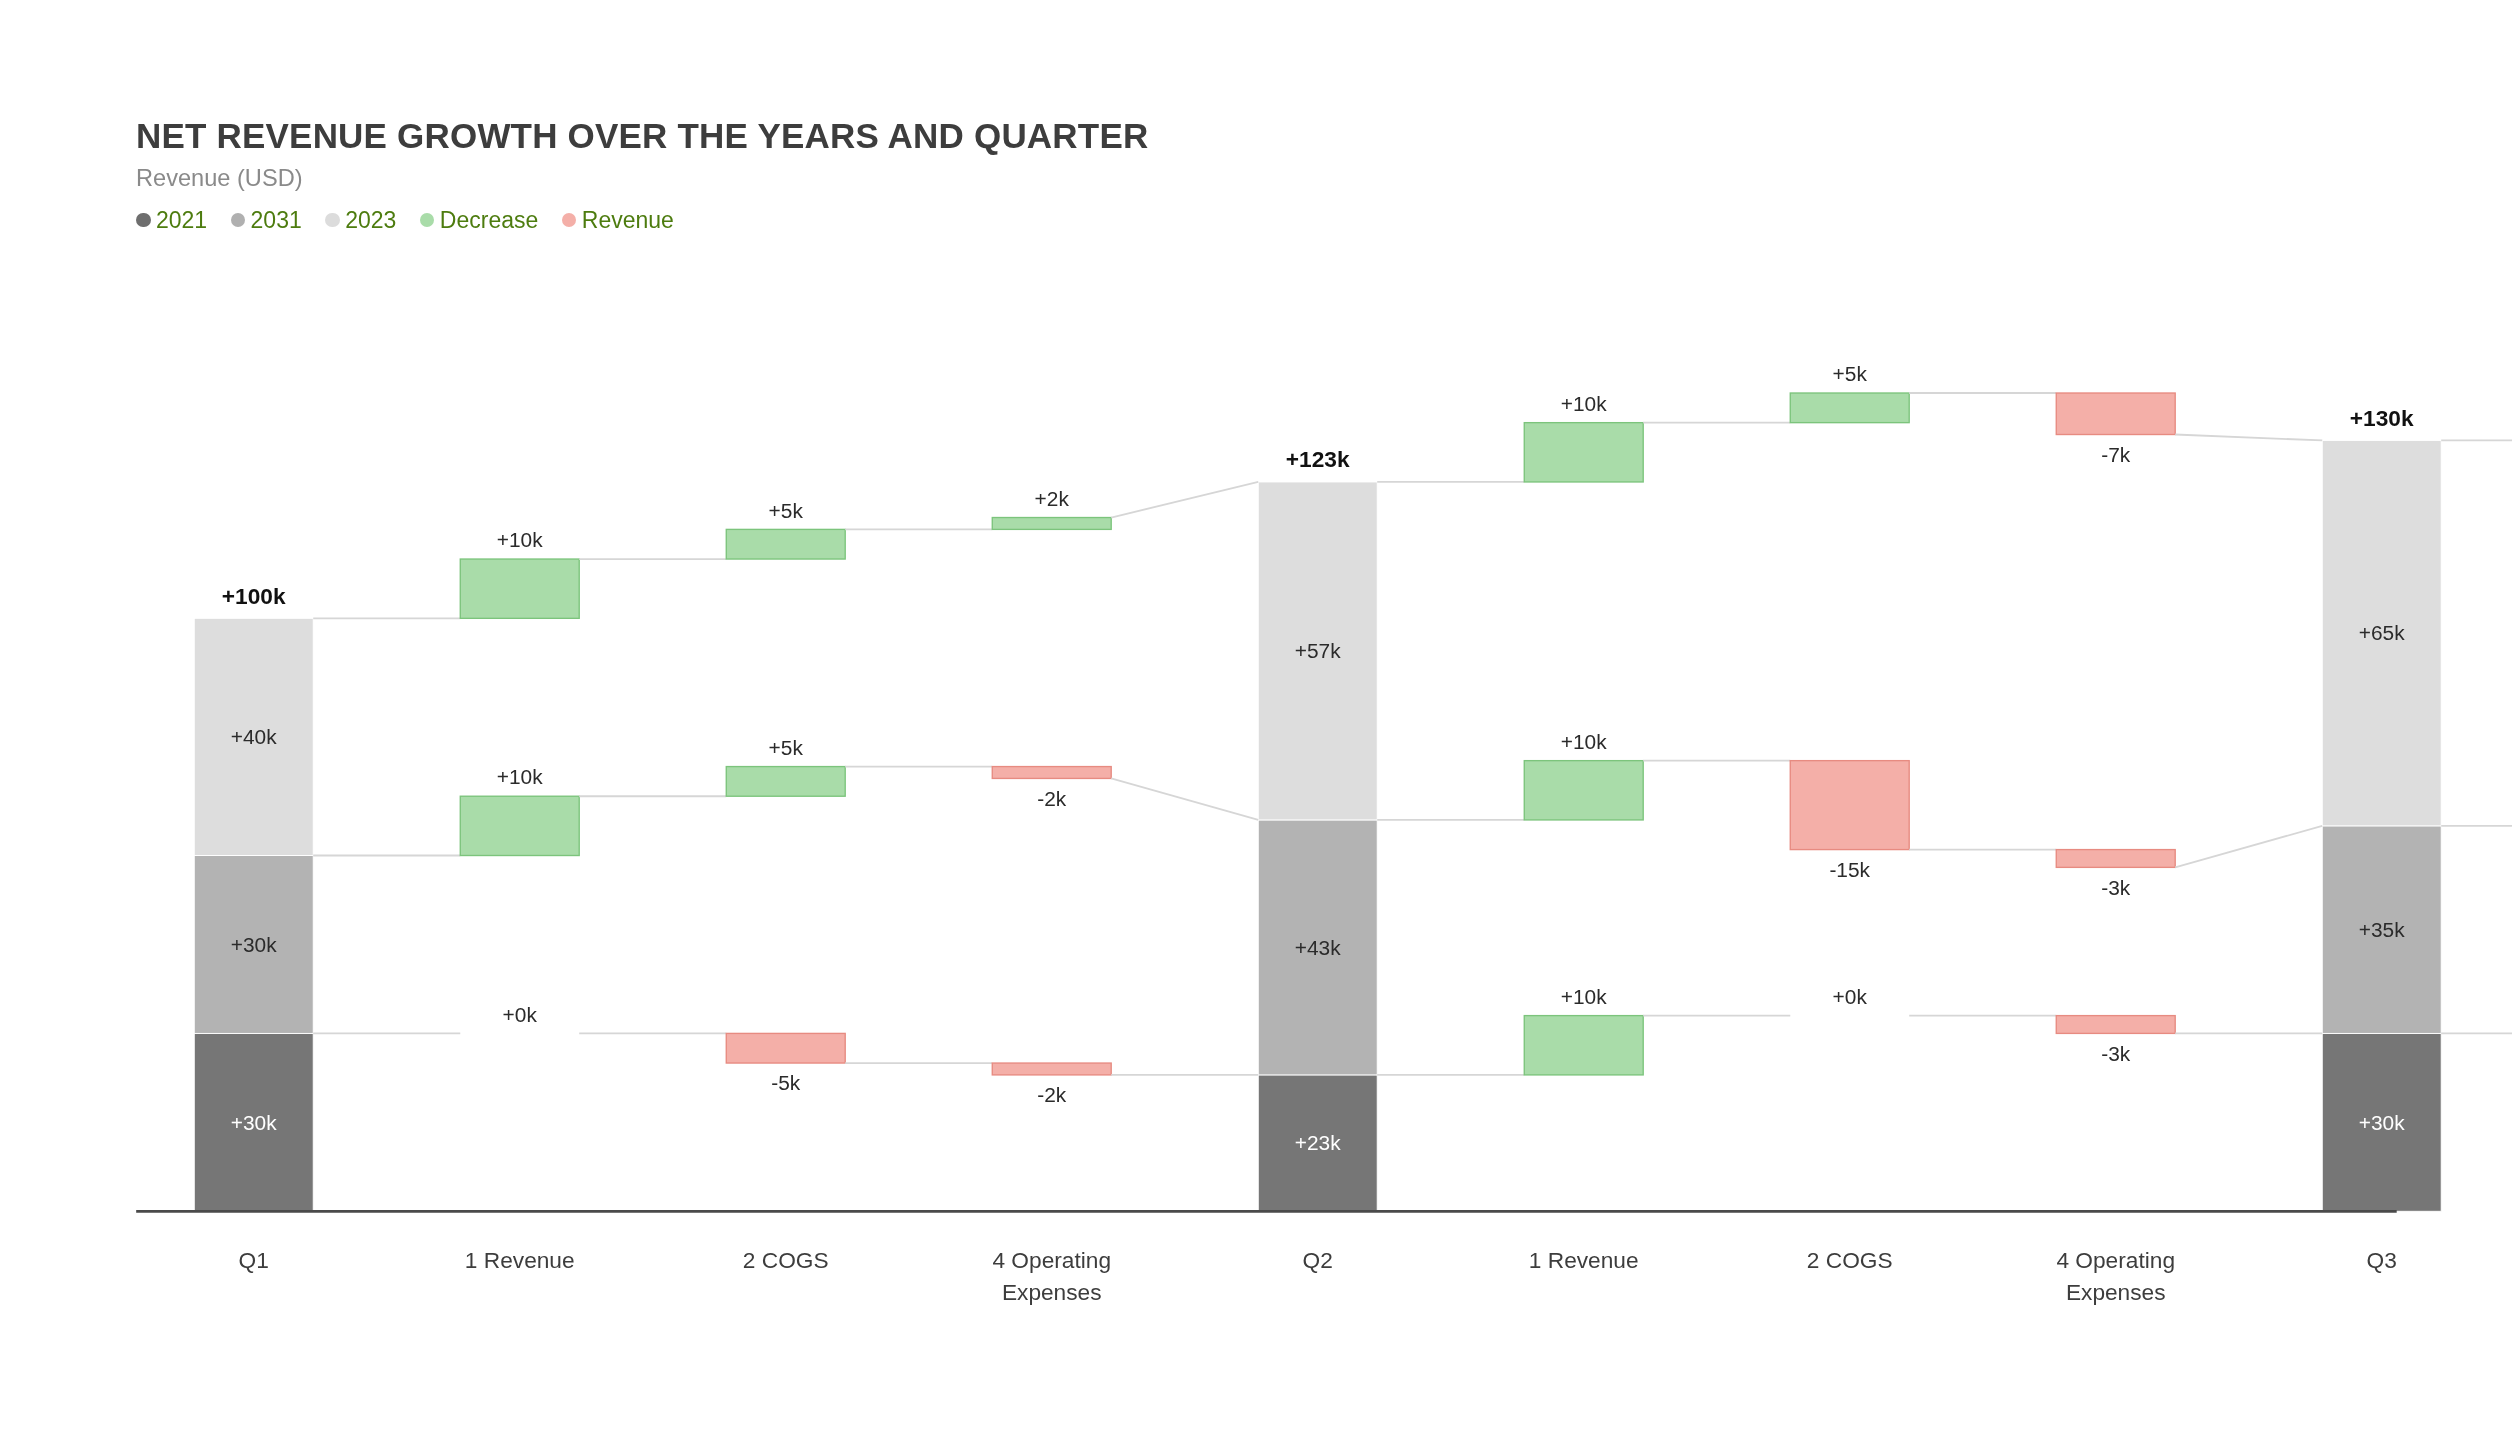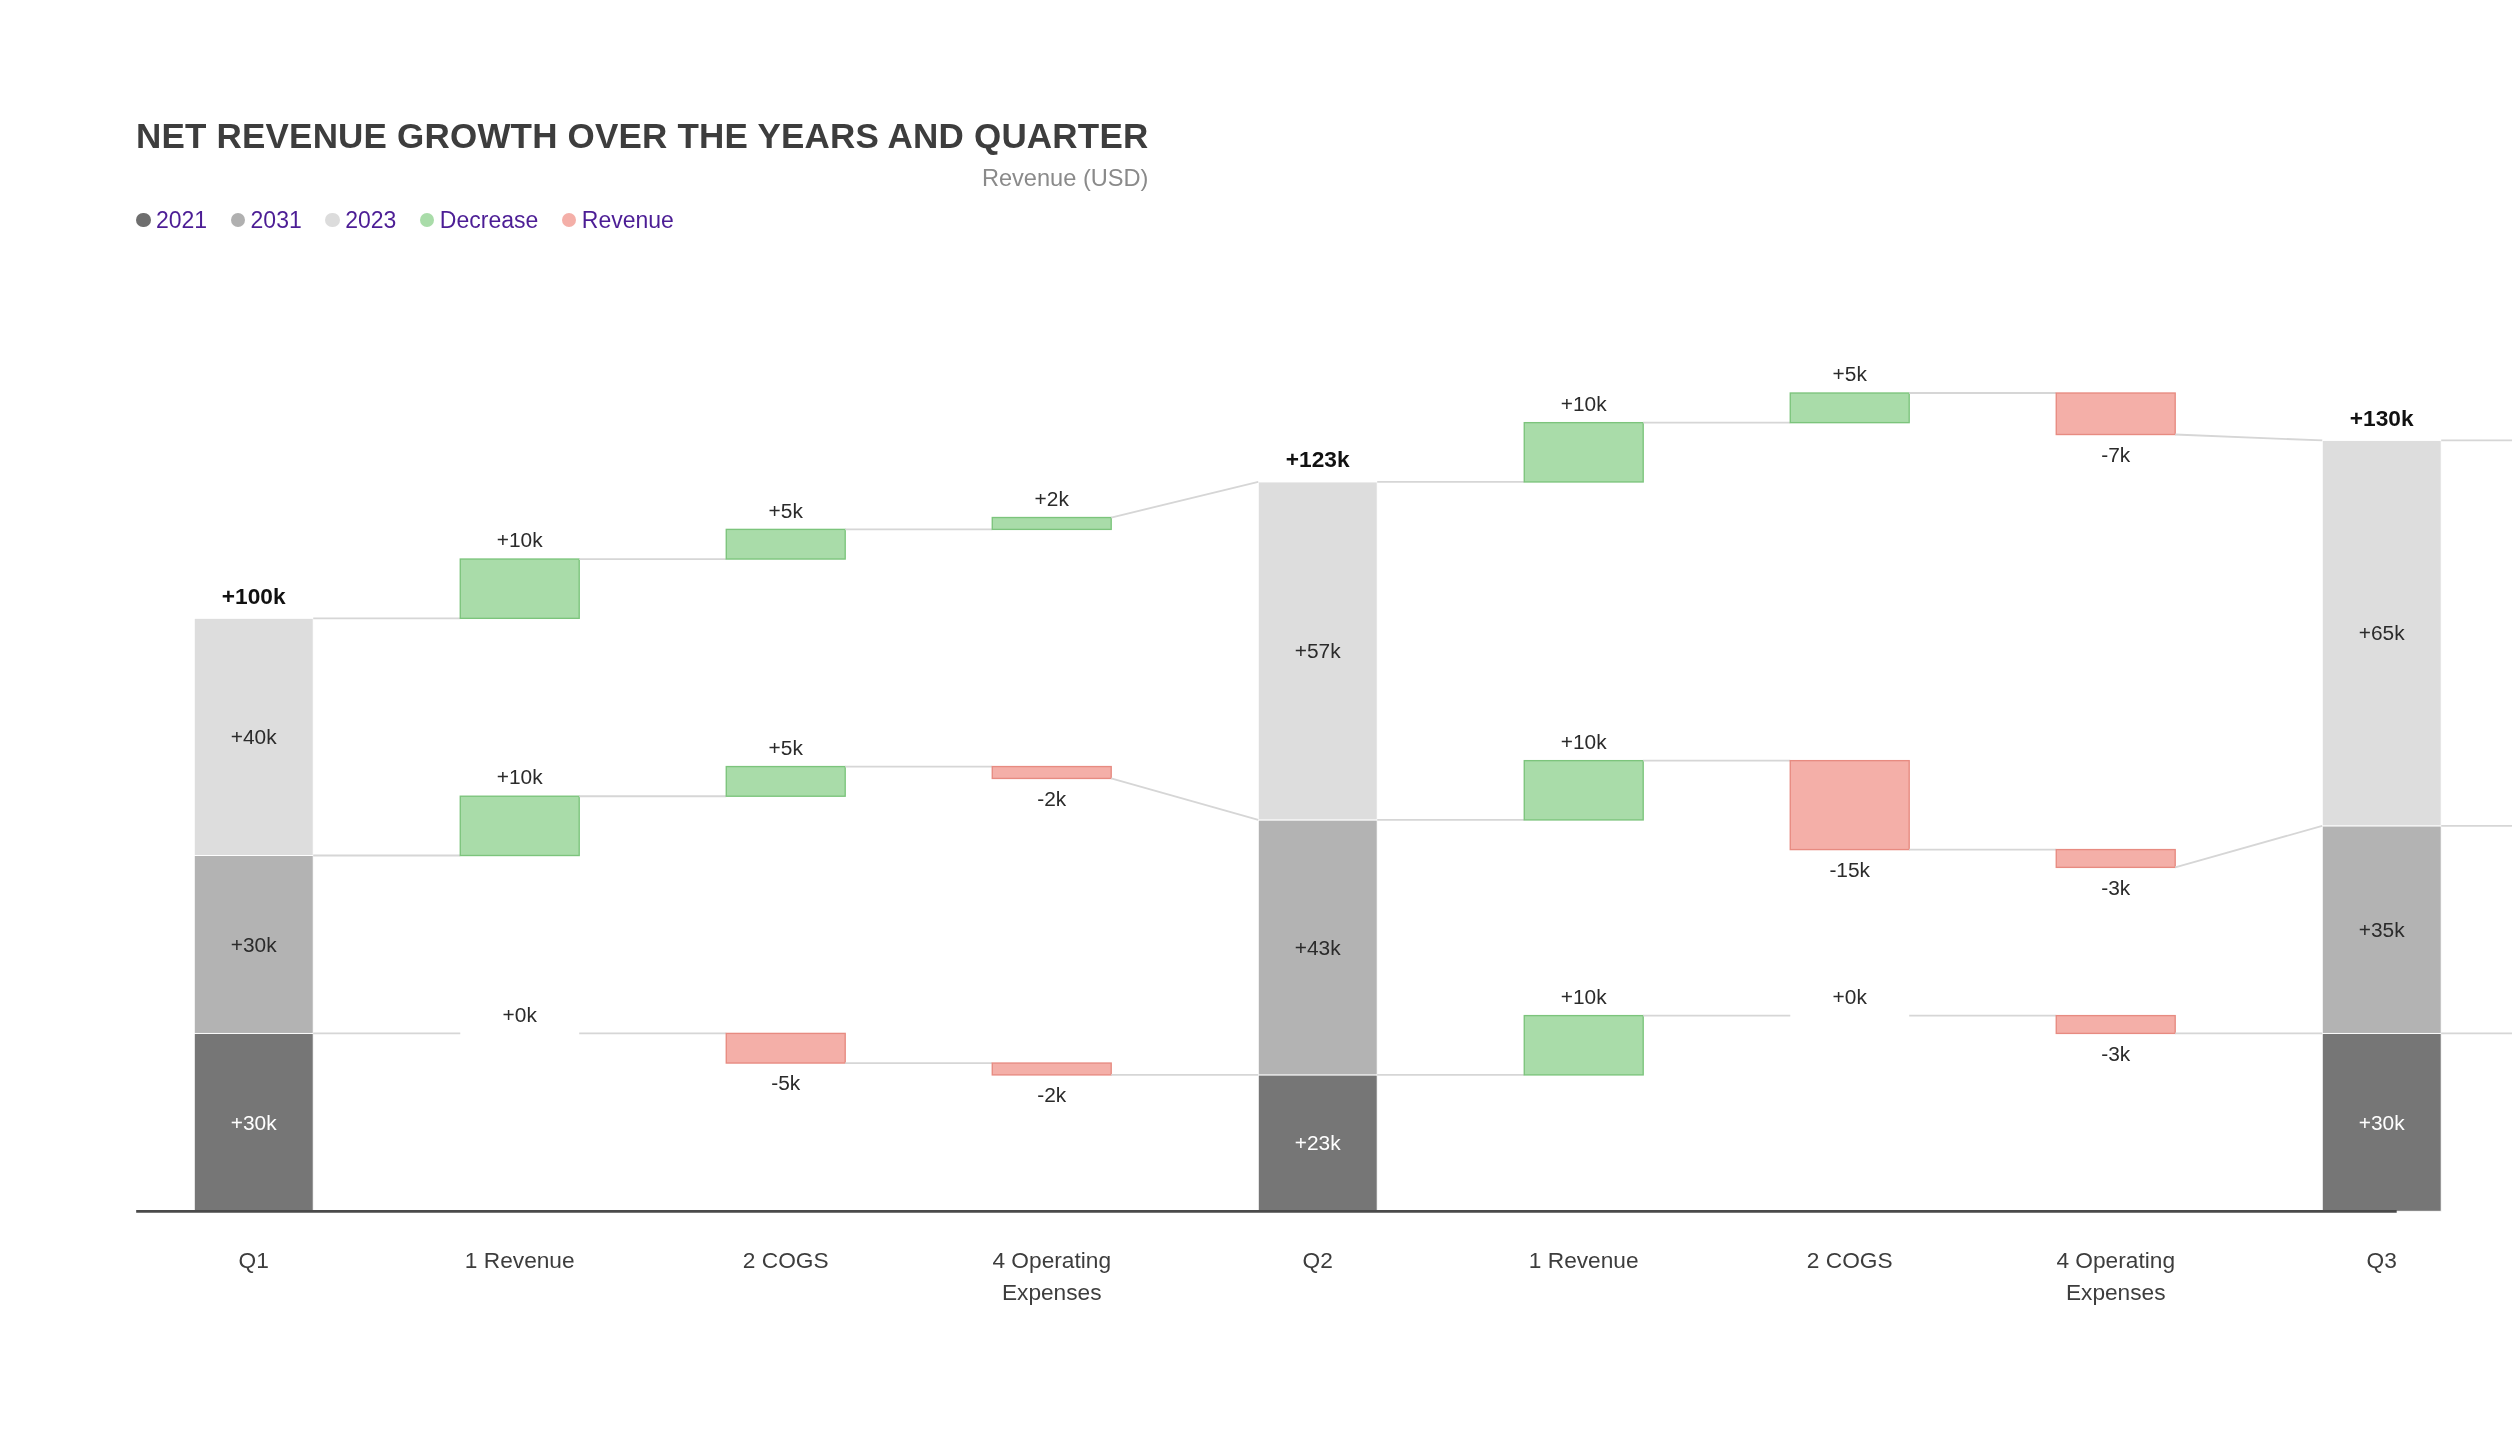--- a/index.html
+++ b/index.html
@@ -2,34 +2,34 @@
 <html style="font-size:14.5px"><head>
 <meta charset="utf-8">
 <style>
   html,body{margin:0;padding:0;}
   body{
     width:2512px;height:1453px;
     background:#ffffff;
     font-family:"Liberation Sans", sans-serif;
     overflow:hidden;
   }
-  #root{position:relative;width:2512px;height:1440px;text-align:right;}
+  #root{position:relative;width:2512px;height:1440px;}
 
   .header{position:absolute;left:136px;top:116px;}
   .chart-title{
     font-size:35px;font-weight:bold;color:#3d3d3d;
     letter-spacing:0.2px;margin:0;white-space:nowrap;
   }
   .chart-subtitle{
     font-size:23.6px;color:#8a8a8a;margin:9px 0 0 0;white-space:nowrap;
   }
   .legend{display:flex;align-items:center;gap:23.6px;margin-top:14.5px;}
   .legend-item{display:flex;align-items:center;gap:5.4px;}
   .legend-swatch{width:14.5px;height:14.5px;border-radius:50%;display:block;}
-  .legend-label{font-size:23px;color:#4c1d95;white-space:nowrap;}
+  .legend-label{font-size:23px;color:#4d7c0f;white-space:nowrap;}
 
   .plot{position:absolute;left:0;top:0;}
   svg{display:block;}
 
   .val-lbl{font-size:23px;fill:#2b2b2b;font-family:"Liberation Sans", sans-serif;}
   .total-lbl{font-size:25px;font-weight:bold;fill:#111111;font-family:"Liberation Sans", sans-serif;}
   .seg-lbl{font-size:23px;fill:#2b2b2b;font-family:"Liberation Sans", sans-serif;}
   .seg-lbl.light{fill:#ffffff;}
   .axis-lbl{font-size:25px;fill:#3d3d3d;font-family:"Liberation Sans", sans-serif;}
 </style>

